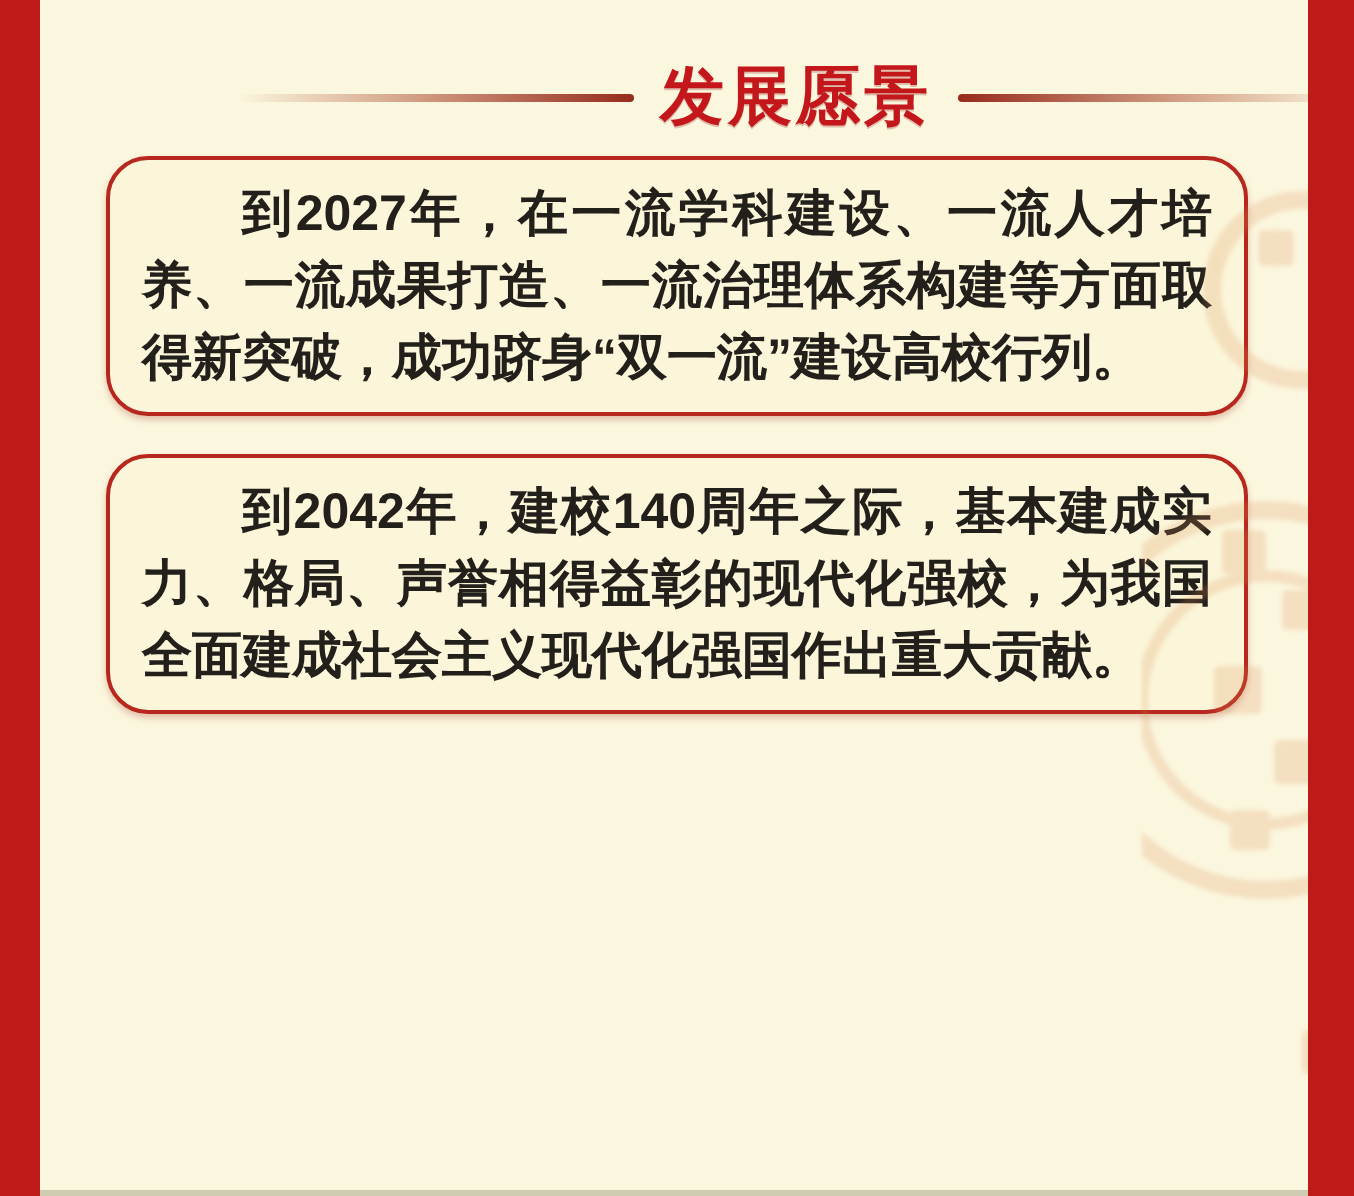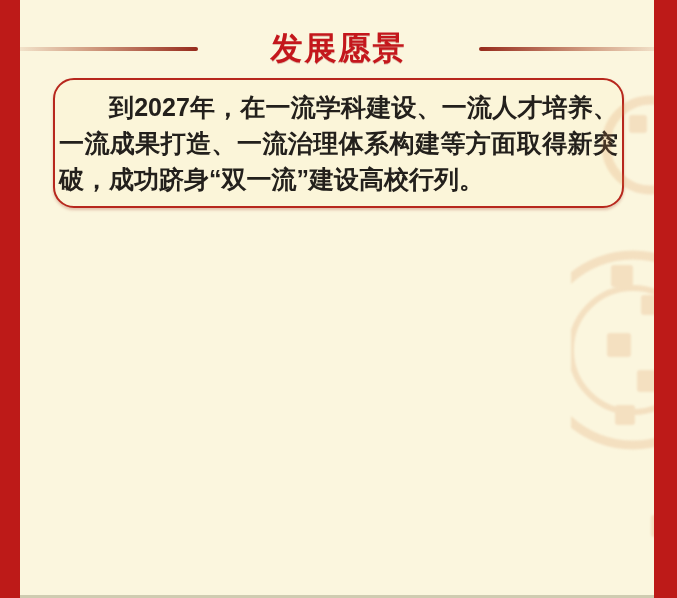--- a/index.html
+++ b/index.html
@@ -25,21 +25,21 @@
   }
   .strip-left  { left: 0;  width: 20px; }
   .strip-right { right: 0; width: 23px; }
 
   
   .header {
     position: relative;
     height: 78px;
     display: flex;
     align-items: center;
-    justify-content: space-between;
+    justify-content: flex-end;
     padding-top: 20px;
     box-sizing: border-box;
     z-index: 3;
   }
   .title-line {
     width: 198px;
     height: 4px;
     border-radius: 2px;
   }
   .title-line.left {
@@ -68,21 +68,21 @@
     width: 571px;
     margin-left: 53px;
     z-index: 3;
   }
   .vision-card {
     box-sizing: border-box;
     width: 571px;
     border: 2px solid #B7271D;
     border-radius: 21px;
     background: #FBF5D9;
-    padding: 9px 4px;
+    padding: 9px 16px;
     margin-bottom: 19px;
     box-shadow: 0 2px 3px rgba(160,55,35,0.28);
   }
   .vision-card p {
     margin: 0;
     font-size: 25px;
     line-height: 36px;
     font-weight: 700;
     color: #23201C;
     text-indent: 2em;
@@ -139,20 +139,23 @@
   <div class="header">
     <div class="title-line left"></div>
     <h1 class="page-title">发展愿景</h1>
     <div class="title-line right"></div>
   </div>
 
   <div class="cards">
     <section class="vision-card">
       <p>到2027年，在一流学科建设、一流人才培养、一流成果打造、一流治理体系构建等方面取得新突破，成功跻身“双一流”建设高校行列。</p>
     </section>
+    <section class="vision-card">
+      <p>到2042年，建校140周年之际，基本建成实力、格局、声誉相得益彰的现代化强校，为我国全面建成社会主义现代化强国作出重大贡献。</p>
+    </section>
   </div>
 
   <div class="strip strip-left"></div>
   <div class="strip strip-right"></div>
 
   <div class="bottom-edge"></div>
 
 </div>
 
 </body></html>

